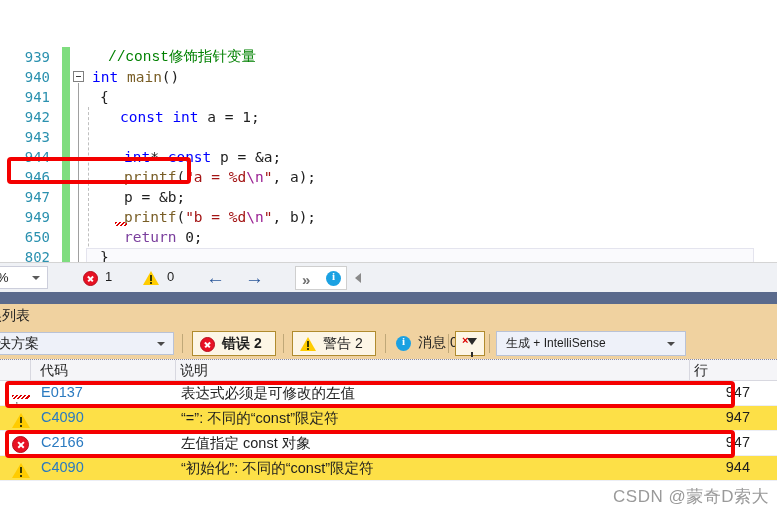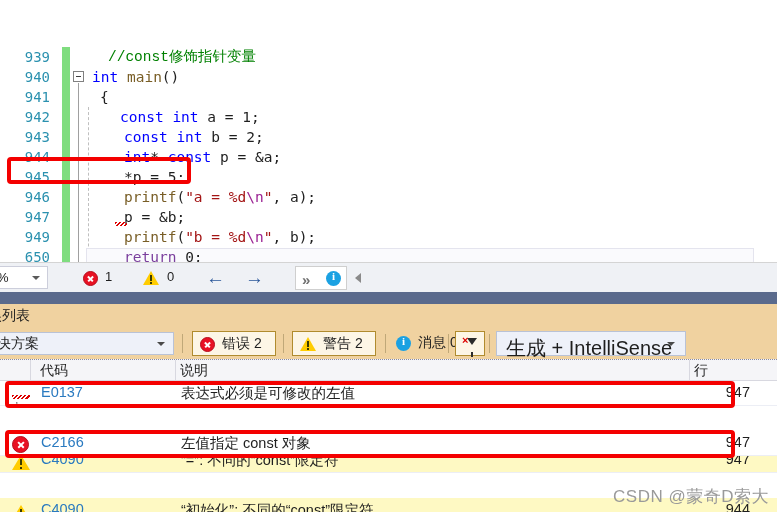--- a/index.html
+++ b/index.html
@@ -380,21 +380,21 @@
     position: absolute;
     left: 496px; top: 2px;
     width: 190px; height: 25px;
     background: #eef1f9;
     border: 1px solid #b9c2d6;
     box-sizing: border-box;
   }
   .build-combo .bv {
     position: absolute;
     left: 9px; top: 3px;
-    font-size: 20px;
+    font-size: 12px;
     color: #1e1e1e;
   }
   .build-combo .arr {
     position: absolute;
     right: 10px; top: 10px;
     width: 0; height: 0;
     border-left: 4px solid transparent;
     border-right: 4px solid transparent;
     border-top: 4px solid #4a4a4a;
   }
@@ -429,21 +429,21 @@
   }
   .row {
     position: absolute;
     left: 0;
     width: 777px;
     height: 25px;
     background: #ffffff;
     border-bottom: 1px solid #eceef5;
     box-sizing: border-box;
   }
-  .row.alt { background: #fef9c3; margin-top: 42px; }
+  .row.alt { background: #fde047; }
   .r-code {
     position: absolute;
     left: 41px; top: 3px;
     font-size: 14.5px;
     color: #2a7ac0;
   }
   .r-desc {
     position: absolute;
     left: 181px; top: 3px;
     font-size: 14.5px;
@@ -552,23 +552,22 @@
     <div class="indent-guide" style="top:60px;height:190px;"></div>
 
     <div class="cur-line-box"></div>
     <div class="sel-mark"></div>
 
     <div class="code-lines" id="code-lines">
         <div class="cline"><span class="lnum">939</span><span class="ctext" style="left: 108px; font-family: Liberation Mono, monospace;"><span class="cmt">//const修饰指针变量</span></span></div>
         <div class="cline"><span class="lnum">940</span><span class="ctext" style="left: 92px;"><span class="kw">int</span><span class="id"> </span><span class="fn">main</span><span class="id">()</span></span></div>
         <div class="cline"><span class="lnum">941</span><span class="ctext" style="left: 100px;"><span class="id">{</span></span></div>
         <div class="cline"><span class="lnum">942</span><span class="ctext" style="left: 120px;"><span class="kw">const</span><span class="id"> </span><span class="kw">int</span><span class="id"> a = </span><span class="id">1</span><span class="id">;</span></span></div>
-        <div class="cline"><span class="lnum">943</span><span class="ctext" style="left: 124px;"><span class="kw">const</span><span class="id"> </span><span class="kw">int</span><span class="id"> b = </span><span class="id">2</span><span class="id">;</span></span></div>
+        <div class="cline"><span class="lnum">943</span></div>
         <div class="cline"><span class="lnum">944</span><span class="ctext" style="left: 124px;"><span class="kw">int</span><span class="id">* </span><span class="kw">const</span><span class="id"> p = &amp;a;</span></span></div>
-        <div class="cline"><span class="lnum">945</span><span class="ctext" style="left: 124px;"><span class="id">*p = </span><span class="id">5</span><span class="id">;</span></span></div>
         <div class="cline"><span class="lnum">946</span><span class="ctext" style="left: 124px;"><span class="fn">printf</span><span class="id">(</span><span class="str">"a = %d</span><span class="esc">\n</span><span class="str">"</span><span class="id">, a);</span></span></div>
         <div class="cline"><span class="lnum">947</span><span class="ctext" style="left: 124px;"><span class="id">p = &amp;b;</span></span></div>
         <div class="cline"><span class="lnum">949</span><span class="ctext" style="left: 124px;"><span class="fn">printf</span><span class="id">(</span><span class="str">"b = %d</span><span class="esc">\n</span><span class="str">"</span><span class="id">, b);</span></span></div>
         <div class="cline"><span class="lnum">650</span><span class="ctext" style="left: 124px;"><span class="kw2">return</span><span class="id"> </span><span class="id">0</span><span class="id">;</span></span></div>
         <div class="cline"><span class="lnum">802</span><span class="ctext" style="left: 100px;"><span class="id">}</span></span></div>
       </div>
 
     <div class="squiggle" style="left:115px;top:175px;width:12px;"></div>
   </div>
 
@@ -603,21 +602,21 @@
   </div>
 
   <div class="panel-toolbar">
     <div class="scope-combo">
       <span class="sv">个解决方案</span>
       <span class="arr"></span>
     </div>
 
     <div class="vsep" style="left:182px;"></div>
 
-    <div class="tgl" style="left:192px;width:84px;">
+    <div class="tgl" style="left:192px;width:84px;font-weight:bold;">
       <span class="err-dot" style="left:7px;top:5px;"></span>
       <span class="lbl" style="left:29px;">错误 2</span>
     </div>
 
     <div class="vsep" style="left:283px;"></div>
 
     <div class="tgl" style="left:292px;width:84px;">
       <span class="warn-tri" style="left:7px;top:5px;">
           <span class="bang"></span>
         </span>

